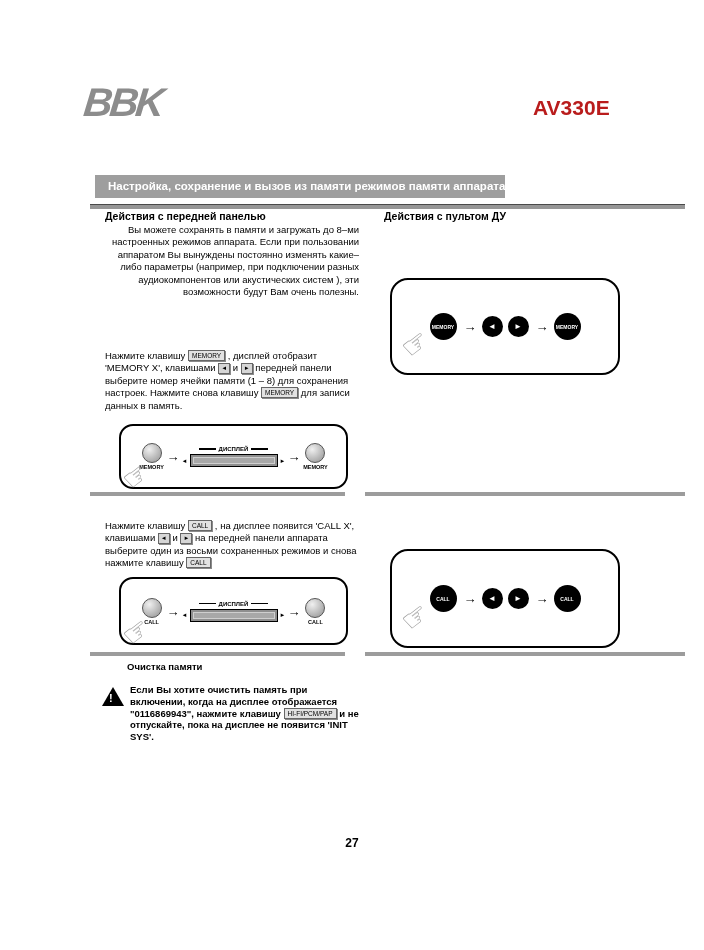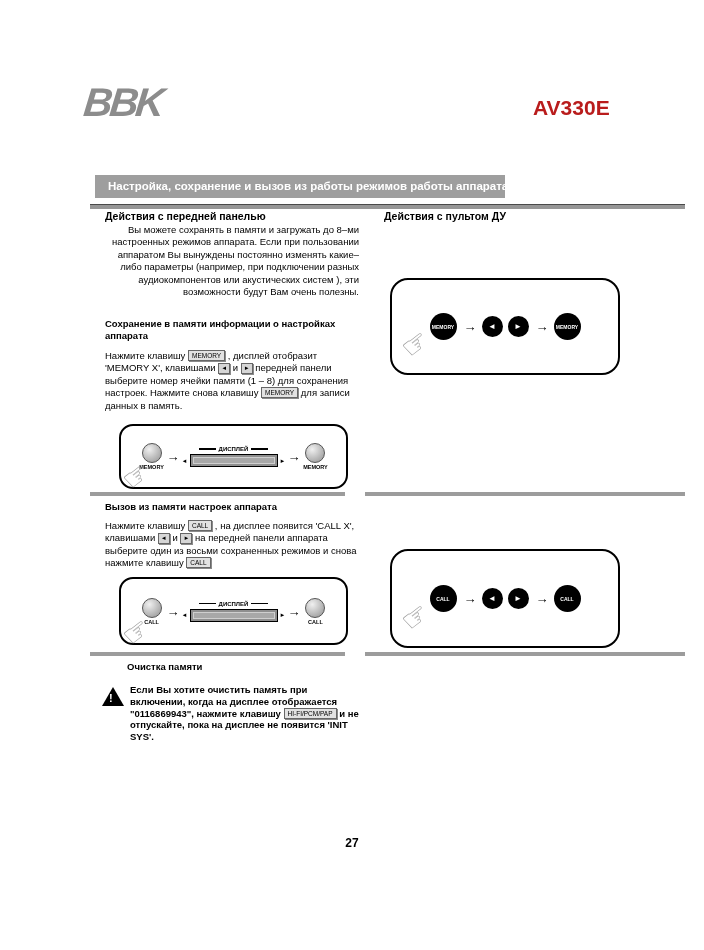--- a/index.html
+++ b/index.html
@@ -97,29 +97,28 @@
   .page-num { left:0; top:836px; width:704px; text-align:center; font-size:12px; font-weight:bold; }
 </style>
 </head>
 <body>
 
 <div class="page">
 
   <div class="abs logo">BBK</div>
   <div class="abs model">AV330E</div>
 
-  <div class="abs banner">Настройка, сохранение и вызов из работы режимов работы аппарата</div>
+  <div class="abs banner">Настройка, сохранение и вызов из памяти режимов памяти аппарата</div>
   <div class="abs main-rule"></div>
 
   <div class="abs col-header" style="left:105px; top:210px;text-align:right;">Действия с передней панелью</div>
   <div class="abs col-header" style="left:384px; top:210px;">Действия с пультом ДУ</div>
 
   <div class="abs body-text" style="left:105px; top:224px; width:254px;text-align:right;">Вы можете сохранять в памяти и загружать до 8–ми настроенных режимов аппарата. Если при пользовании аппаратом Вы вынуждены постоянно изменять какие–либо параметры (например, при подключении разных аудиокомпонентов или акустических систем ), эти возможности будут Вам очень полезны.</div>
 
-  <div class="abs body-text bold" style="left:105px; top:318px; width:254px;">Сохранение в памяти информации о настройках аппарата</div>
   <div class="abs body-text" style="left:105px; top:350px; width:258px;"><span>Нажмите клавишу </span><span class="keycap">MEMORY</span><span> , дисплей отобразит 'MEMORY X', клавишами </span><span class="keycap arrow">◄</span><span> и </span><span class="keycap arrow">►</span><span> передней панели выберите номер ячейки памяти (1 – 8) для сохранения настроек. Нажмите снова клавишу </span><span class="keycap">MEMORY</span><span> для записи данных в память.</span></div>
 
   <div class="abs diag" style="left:119px; top:424px; width:229px; height:65px;">
     <span class="hand" style="left:2px; bottom:-4px;">☞</span>
     <div class="pbtn">
       <div class="pcircle"></div>
       <div class="plabel">MEMORY</div>
     </div>
     <span class="flow-arrow">→</span>
     <div class="dispgroup">
@@ -137,21 +136,20 @@
     <span class="flow-arrow">→</span>
     <div class="pbtn">
       <div class="pcircle"></div>
       <div class="plabel">MEMORY</div>
     </div>
   </div>
 
   <div class="abs divider" style="left:90px; top:492px; width:255px;"></div>
   <div class="abs divider" style="left:365px; top:492px; width:320px;"></div>
 
-  <div class="abs body-text bold" style="left:105px; top:501px; width:254px;">Вызов из памяти настроек аппарата</div>
   <div class="abs body-text" style="left:105px; top:520px; width:258px;"><span>Нажмите клавишу </span><span class="keycap">CALL</span><span> , на дисплее появится 'CALL X', клавишами </span><span class="keycap arrow">◄</span><span> и </span><span class="keycap arrow">►</span><span> на передней панели аппарата выберите один из восьми сохраненных режимов и снова нажмите клавишу </span><span class="keycap">CALL</span></div>
 
   <div class="abs diag" style="left:119px; top:577px; width:229px; height:68px;">
     <span class="hand" style="left:2px; bottom:-4px;">☞</span>
     <div class="pbtn">
       <div class="pcircle"></div>
       <div class="plabel">CALL</div>
     </div>
     <span class="flow-arrow">→</span>
     <div class="dispgroup">

